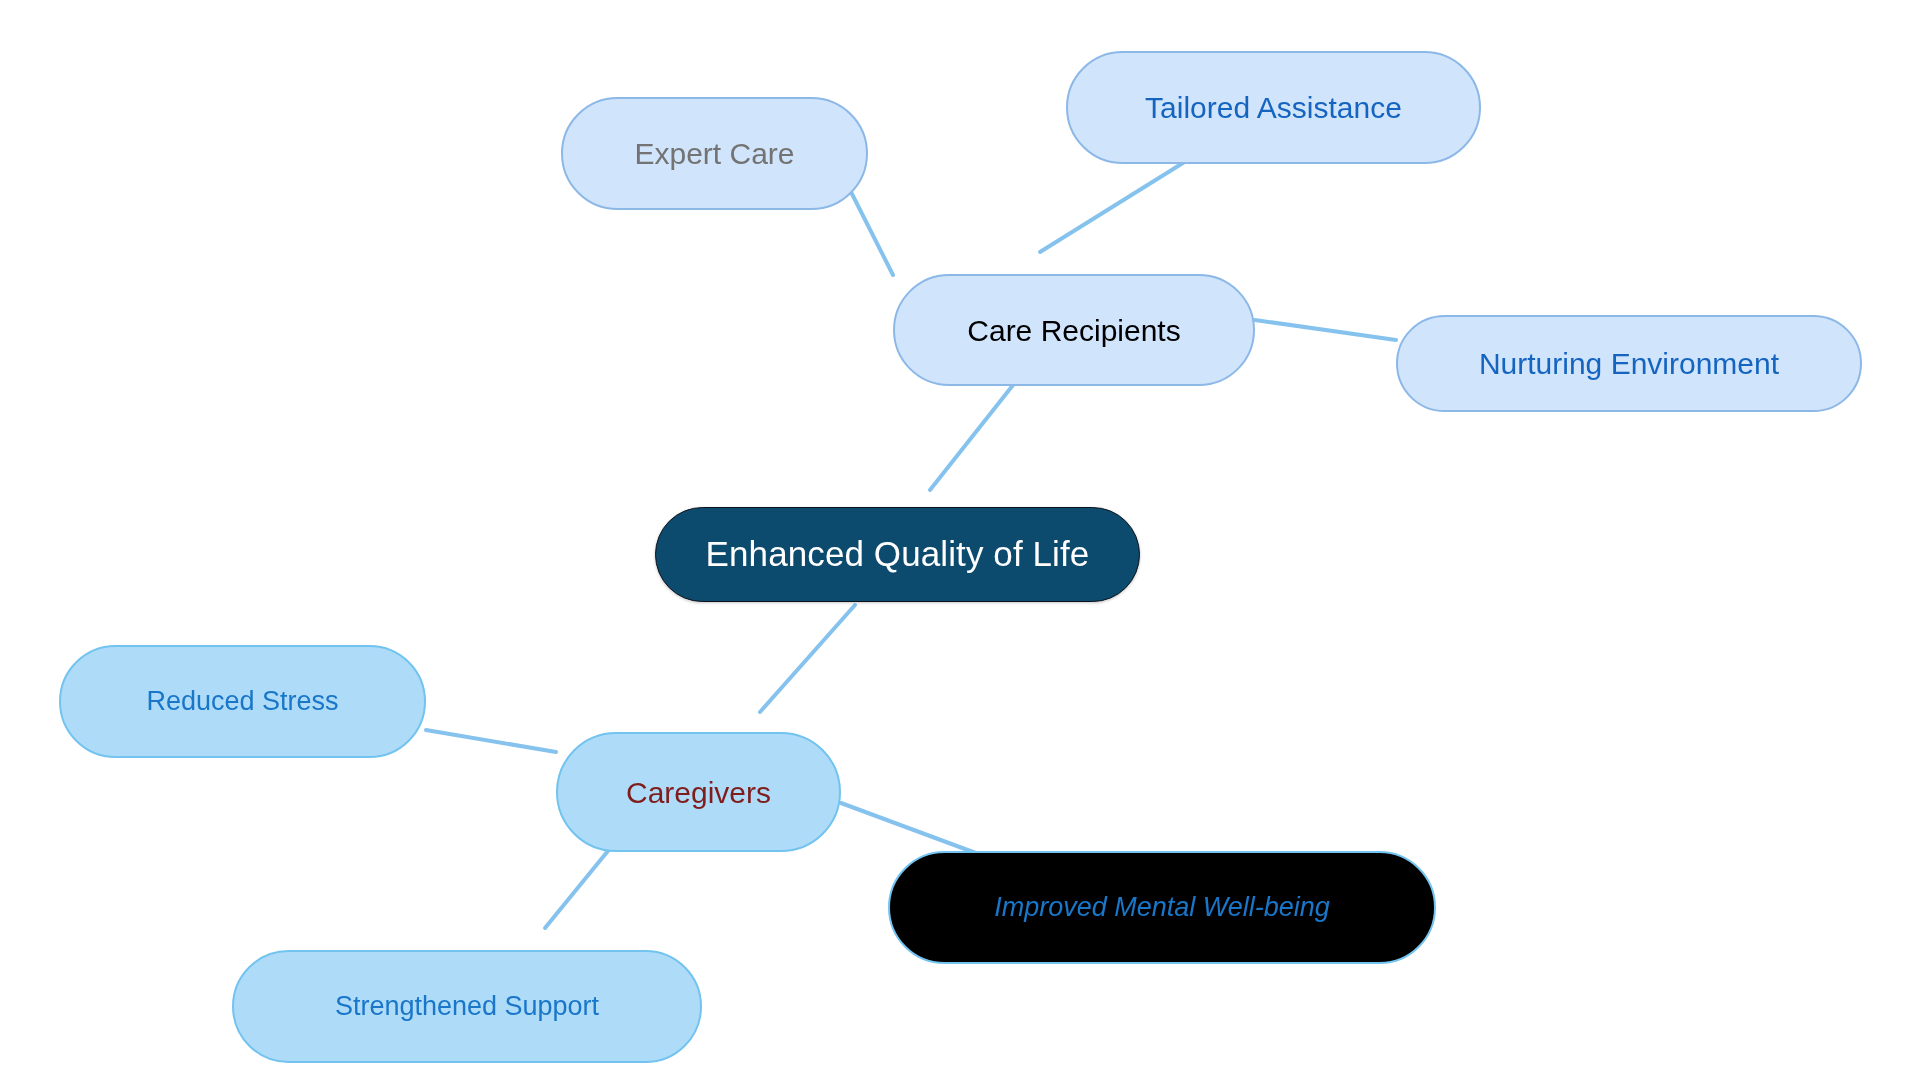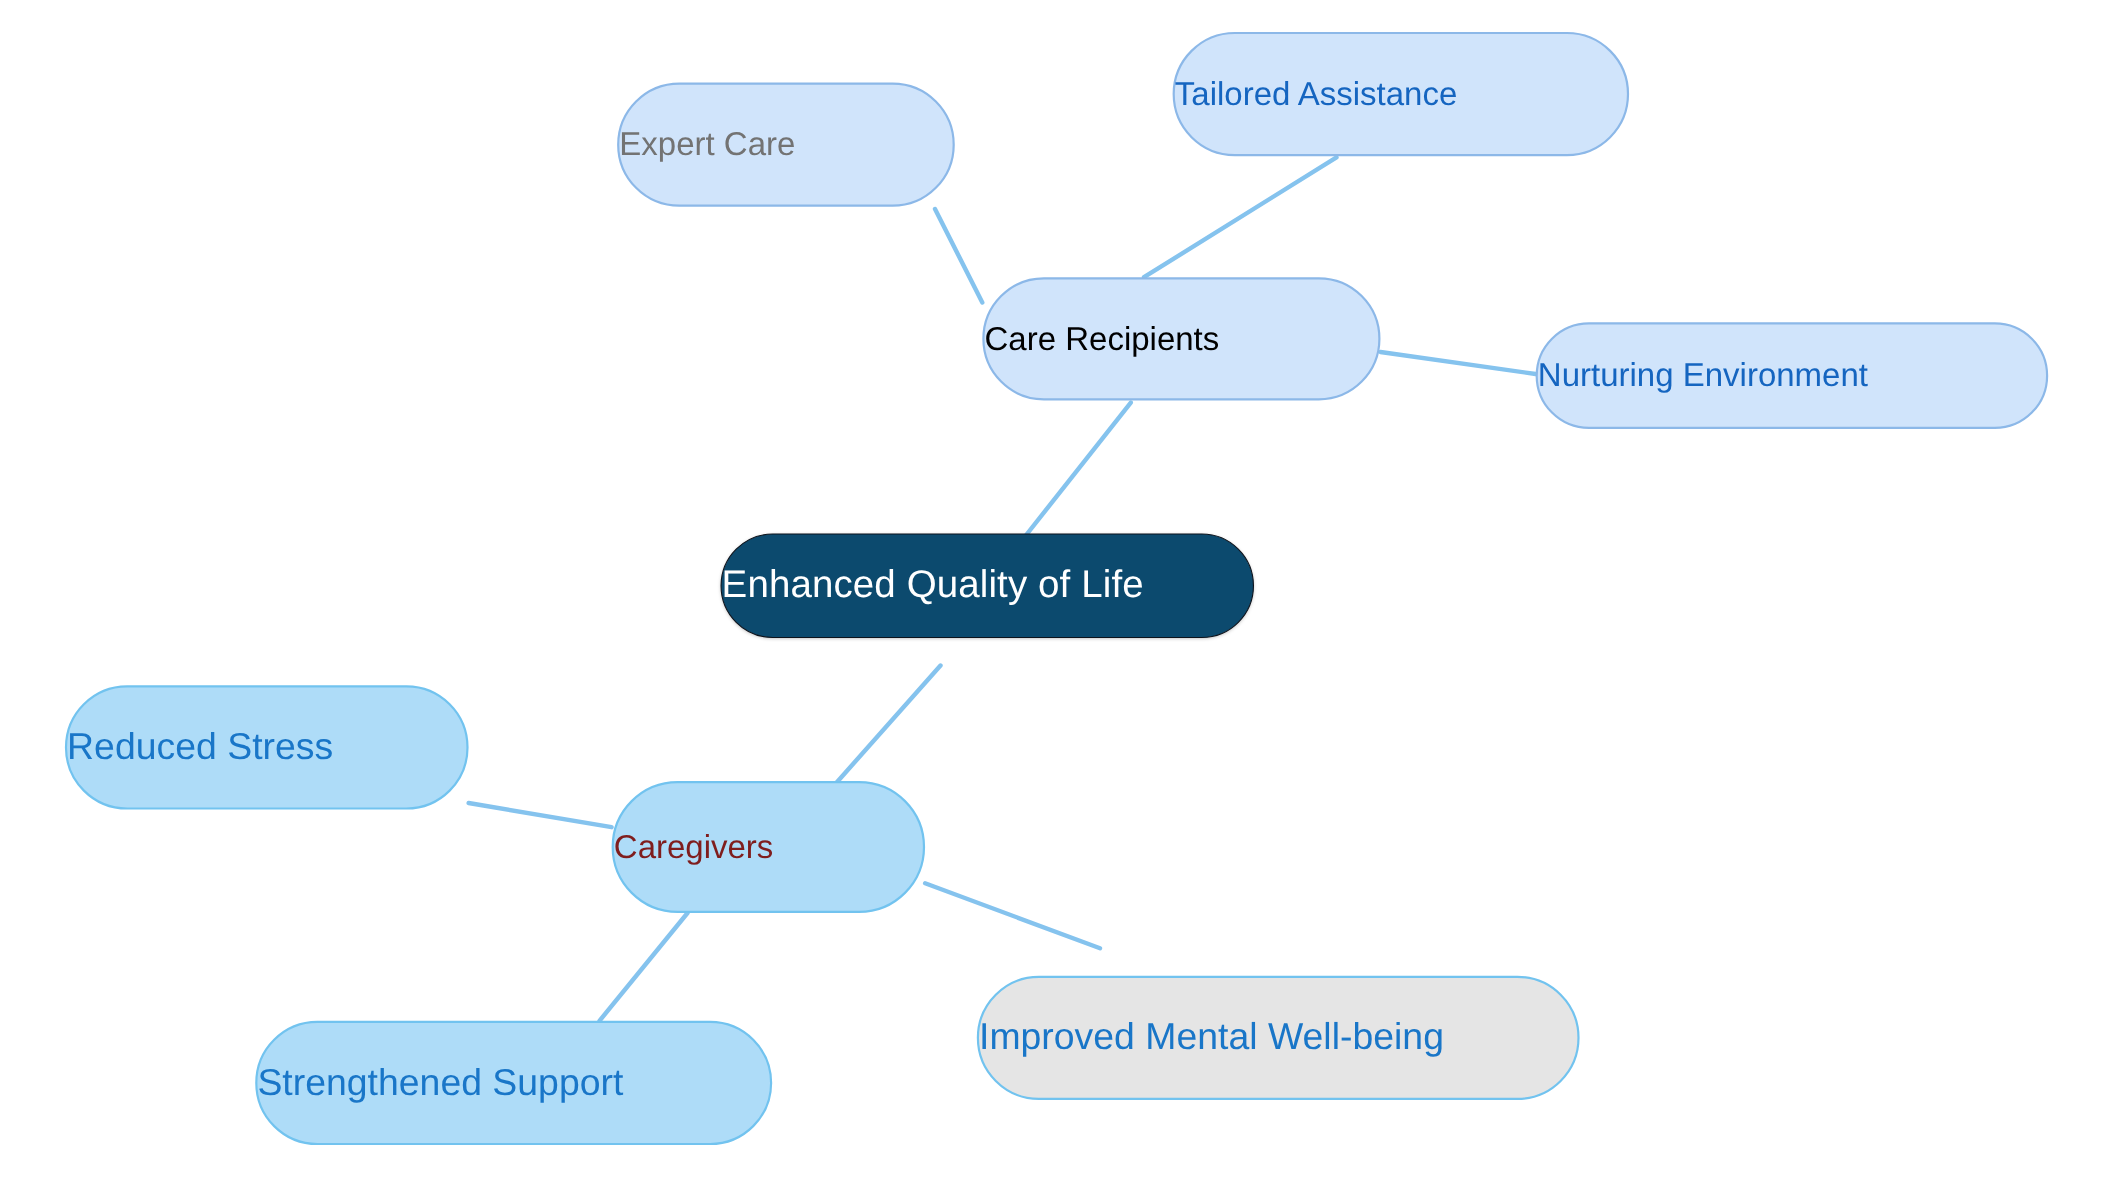--- a/index.html
+++ b/index.html
@@ -25,24 +25,26 @@
     top: 0;
     width: 1920px;
     height: 1083px;
     pointer-events: none;
   }
   .node {
     position: absolute;
     box-sizing: border-box;
     display: flex;
     align-items: center;
+    justify-content: center;
     text-align: center;
     white-space: nowrap;
     border-radius: 999px;
     line-height: 1.1;
+    margin-top: 22px;
   }
   .node-root {
     background: #0d131c;
     color: #ffffff;
     border: 1px solid #0d131c;
     font-size: 35px;
     font-weight: 400;
     letter-spacing: 0.1px;
     box-shadow: 0 1px 3px rgba(0,0,0,0.22);
   }
@@ -64,21 +66,21 @@
     background: #aedcf8;
     border: 2px solid #72c3ef;
     color: #1976c8;
     font-size: 30px;
     font-weight: 400;
   }
   .node-leaf-b {
     background: #aedcf8;
     border: 2px solid #72c3ef;
     color: #1976c8;
-    font-size: 34px;
+    font-size: 27px;
     font-weight: 400;
   }
   .node-label {
     display: block;
   }
 </style>
 </head>
 <body>
 
 <div id="canvas">
@@ -112,18 +114,18 @@
       </div>
       <div class="node node-branch-b" style="left: 556px; top: 710px; width: 285px; height: 120px; background: rgb(174, 220, 248); border-color: rgb(114, 195, 239); color: #7f1d1d;">
         <span class="node-label">Caregivers</span>
       </div>
       <div class="node node-leaf-b" style="left: 59px; top: 623px; width: 367px; height: 113px; background: rgb(174, 220, 248); border-color: rgb(114, 195, 239); color: rgb(25, 118, 200);">
         <span class="node-label">Reduced Stress</span>
       </div>
       <div class="node node-leaf-b" style="left: 232px; top: 928px; width: 470px; height: 113px; background: rgb(174, 220, 248); border-color: rgb(114, 195, 239); color: rgb(25, 118, 200);">
         <span class="node-label">Strengthened Support</span>
       </div>
-      <div class="node node-leaf-b" style="left: 888px; top: 887px; width: 548px; height: 113px; background: #e5e5e5; border-color: rgb(114, 195, 239); color: rgb(25, 118, 200);">
+      <div class="node node-leaf-b" style="left: 888px; top: 829px; width: 548px; height: 113px; background: #000000; border-color: rgb(114, 195, 239); color: rgb(25, 118, 200); font-style: italic;">
         <span class="node-label">Improved Mental Well-being</span>
       </div>
     </div>
 
 </div>
 
 </body></html>

